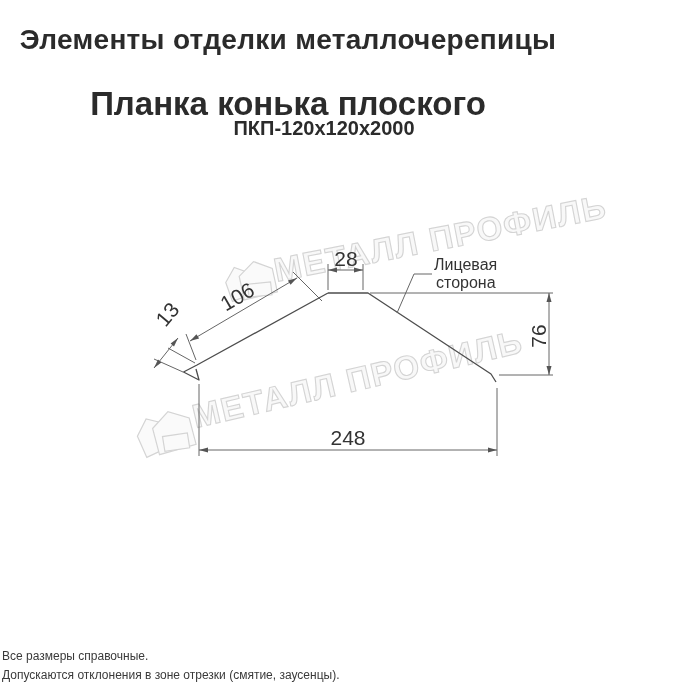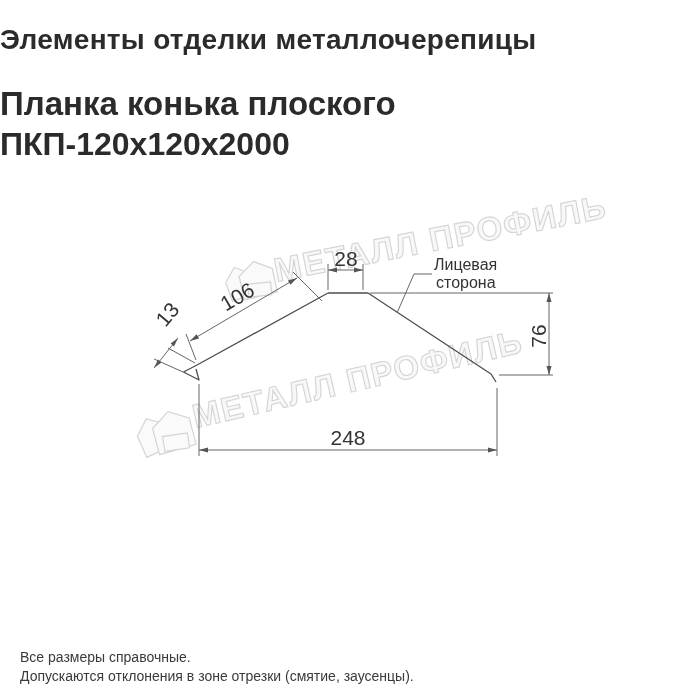--- a/index.html
+++ b/index.html
@@ -1,25 +1,25 @@
 <!DOCTYPE html>
 <html><head>
 <meta charset="utf-8">
 <style>
   html,body{margin:0;padding:0;background:#fff;}
   #stage{
     position:relative;width:700px;height:700px;background:#ffffff;
     font-family:"Liberation Sans", sans-serif;overflow:hidden;
   }
-  .hdr{position:absolute;left:0;width:576px;text-align:left;color:#2b2b2b;font-weight:bold;}
+  .hdr{position:absolute;left:0;width:576px;text-align:center;color:#2b2b2b;font-weight:bold;}
   #title{top:24px;font-size:28px;letter-spacing:.3px;}
   #subtitle{top:85px;font-size:33px;}
-  #code{top:126px;font-size:32px;}
+  #code{top:117px;font-size:20px;padding-left:36px;}
   #drawing{position:absolute;left:0;top:0;}
-  .ftr{position:absolute;left:20px;color:#3a3a3a;font-size:14px;}
+  .ftr{position:absolute;left:2px;color:#3a3a3a;font-size:12px;}
   #note1{top:649px;}
   #note2{top:668px;}
   text{font-family:"Liberation Sans", sans-serif;}
   .dimtxt{font-size:21px;fill:#333333;}
   .lbltxt{font-size:16px;fill:#333333;}
   .wmtxt{font-size:33px;font-weight:bold;fill:#f7f7f7;stroke:#cdcdcd;stroke-width:1.1px;letter-spacing:1.5px;}
   .thin{stroke:#666666;stroke-width:1;fill:none;}
   .part{stroke:#4d4d4d;stroke-width:1.3;fill:none;stroke-linejoin:round;}
   .ah{fill:#555555;stroke:none;}
   .wm{stroke:#cdcdcd;fill:#fafafa;stroke-width:1.2;}

